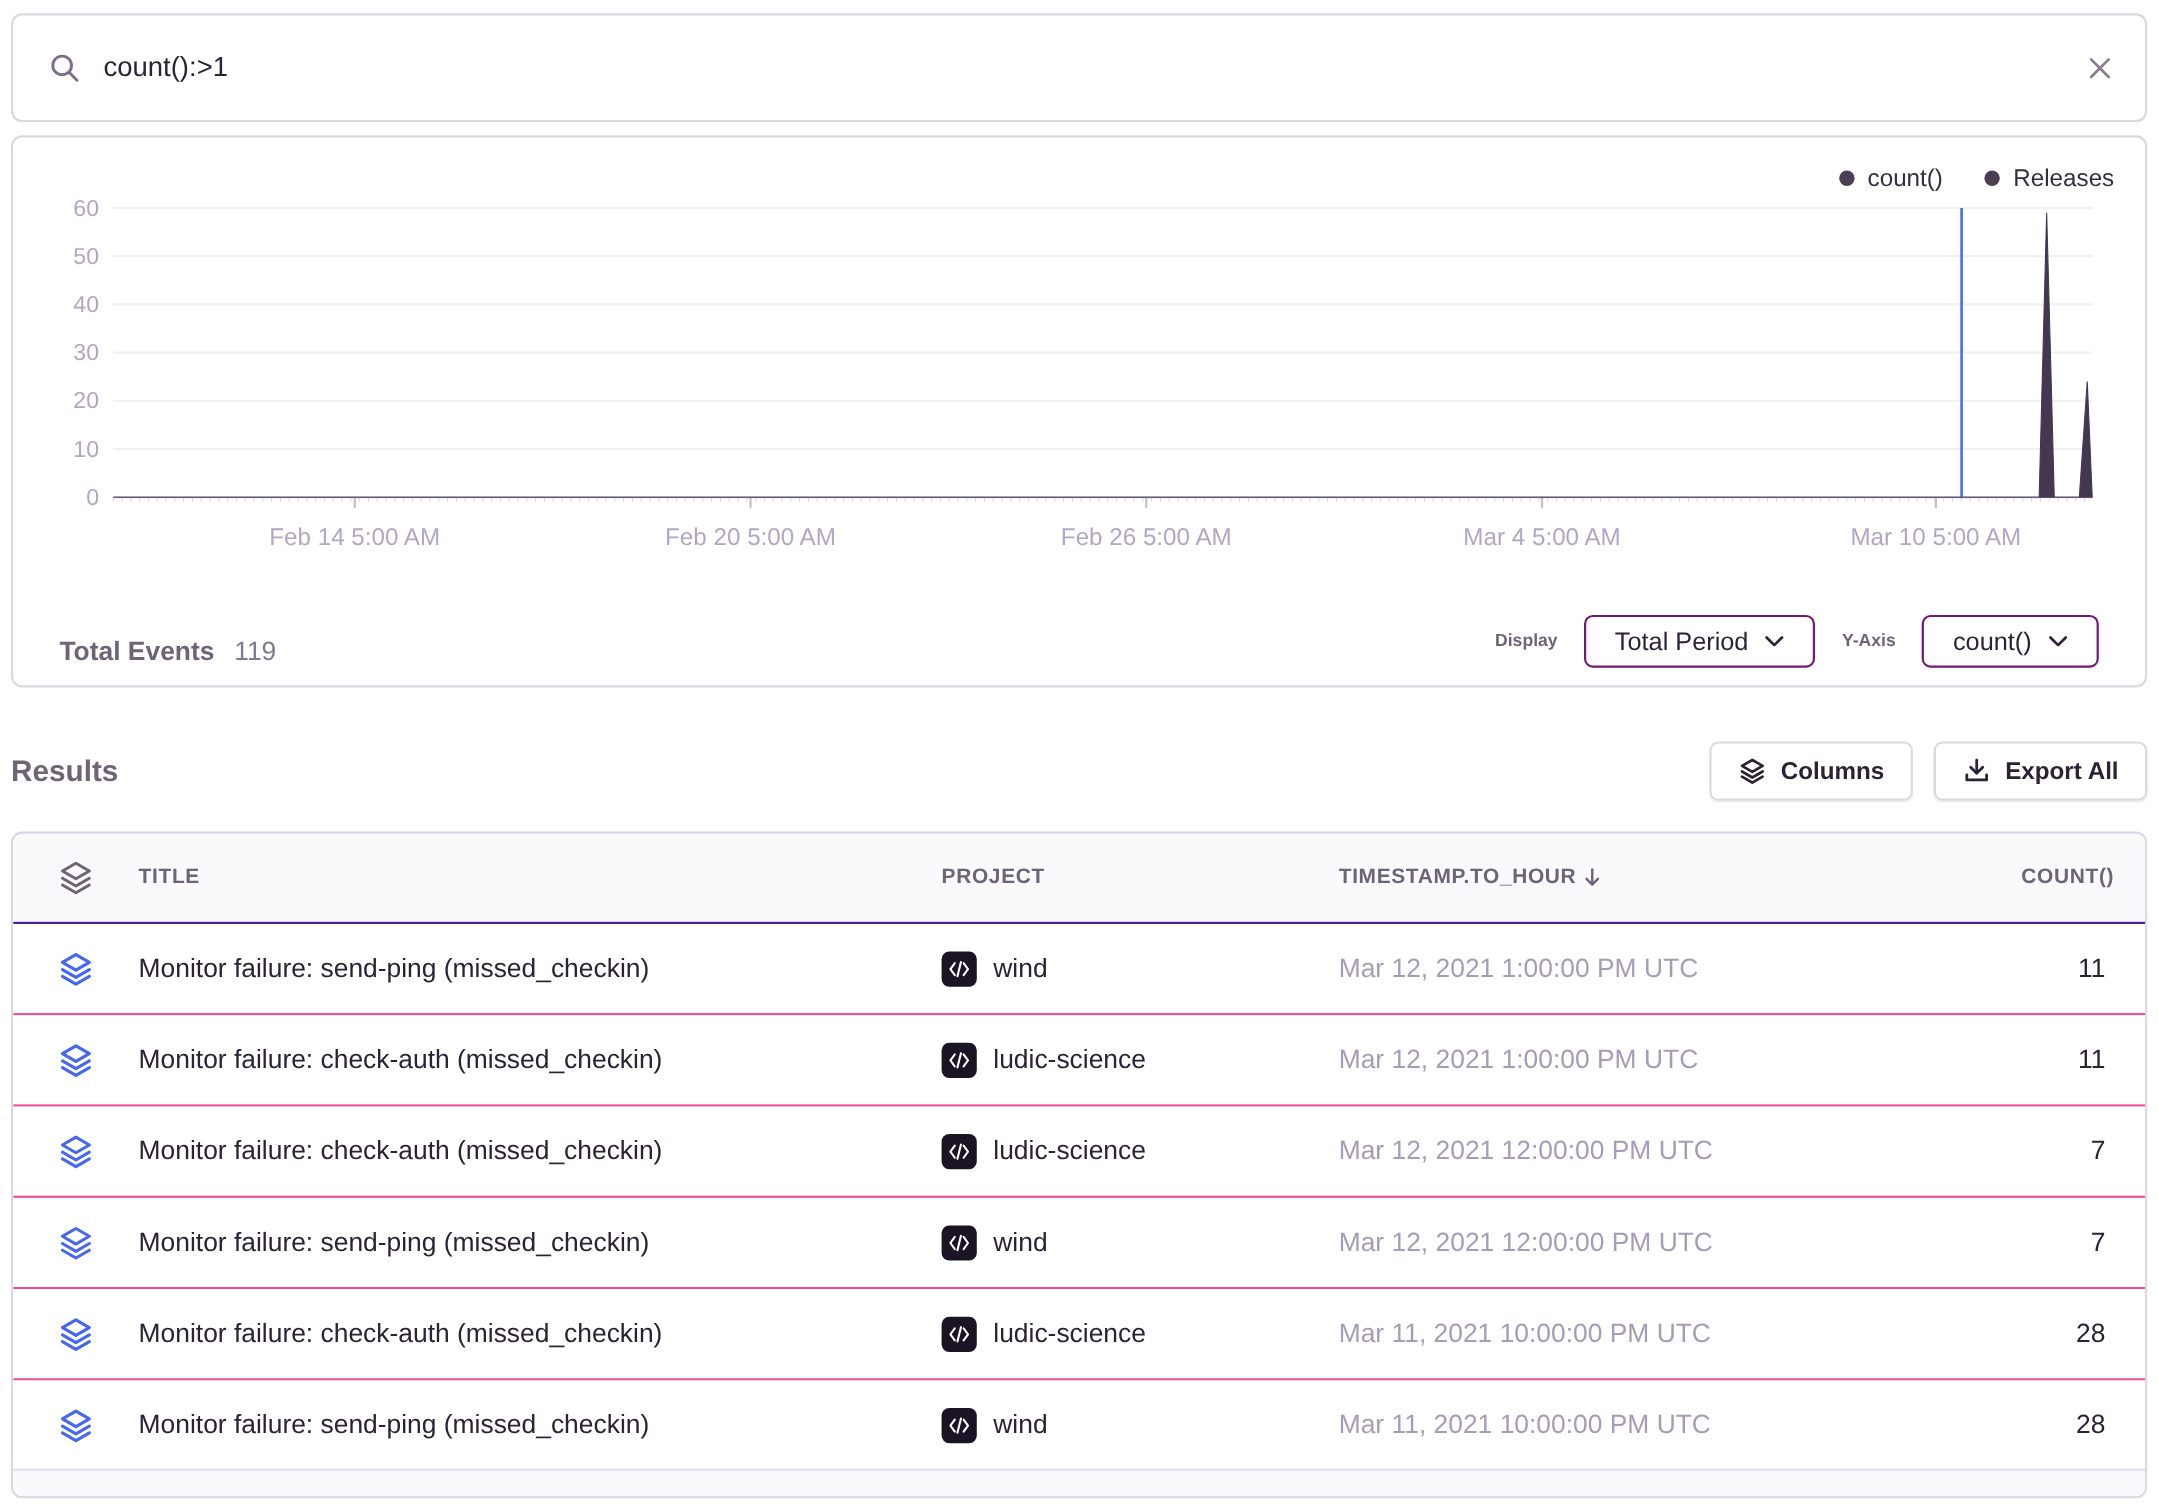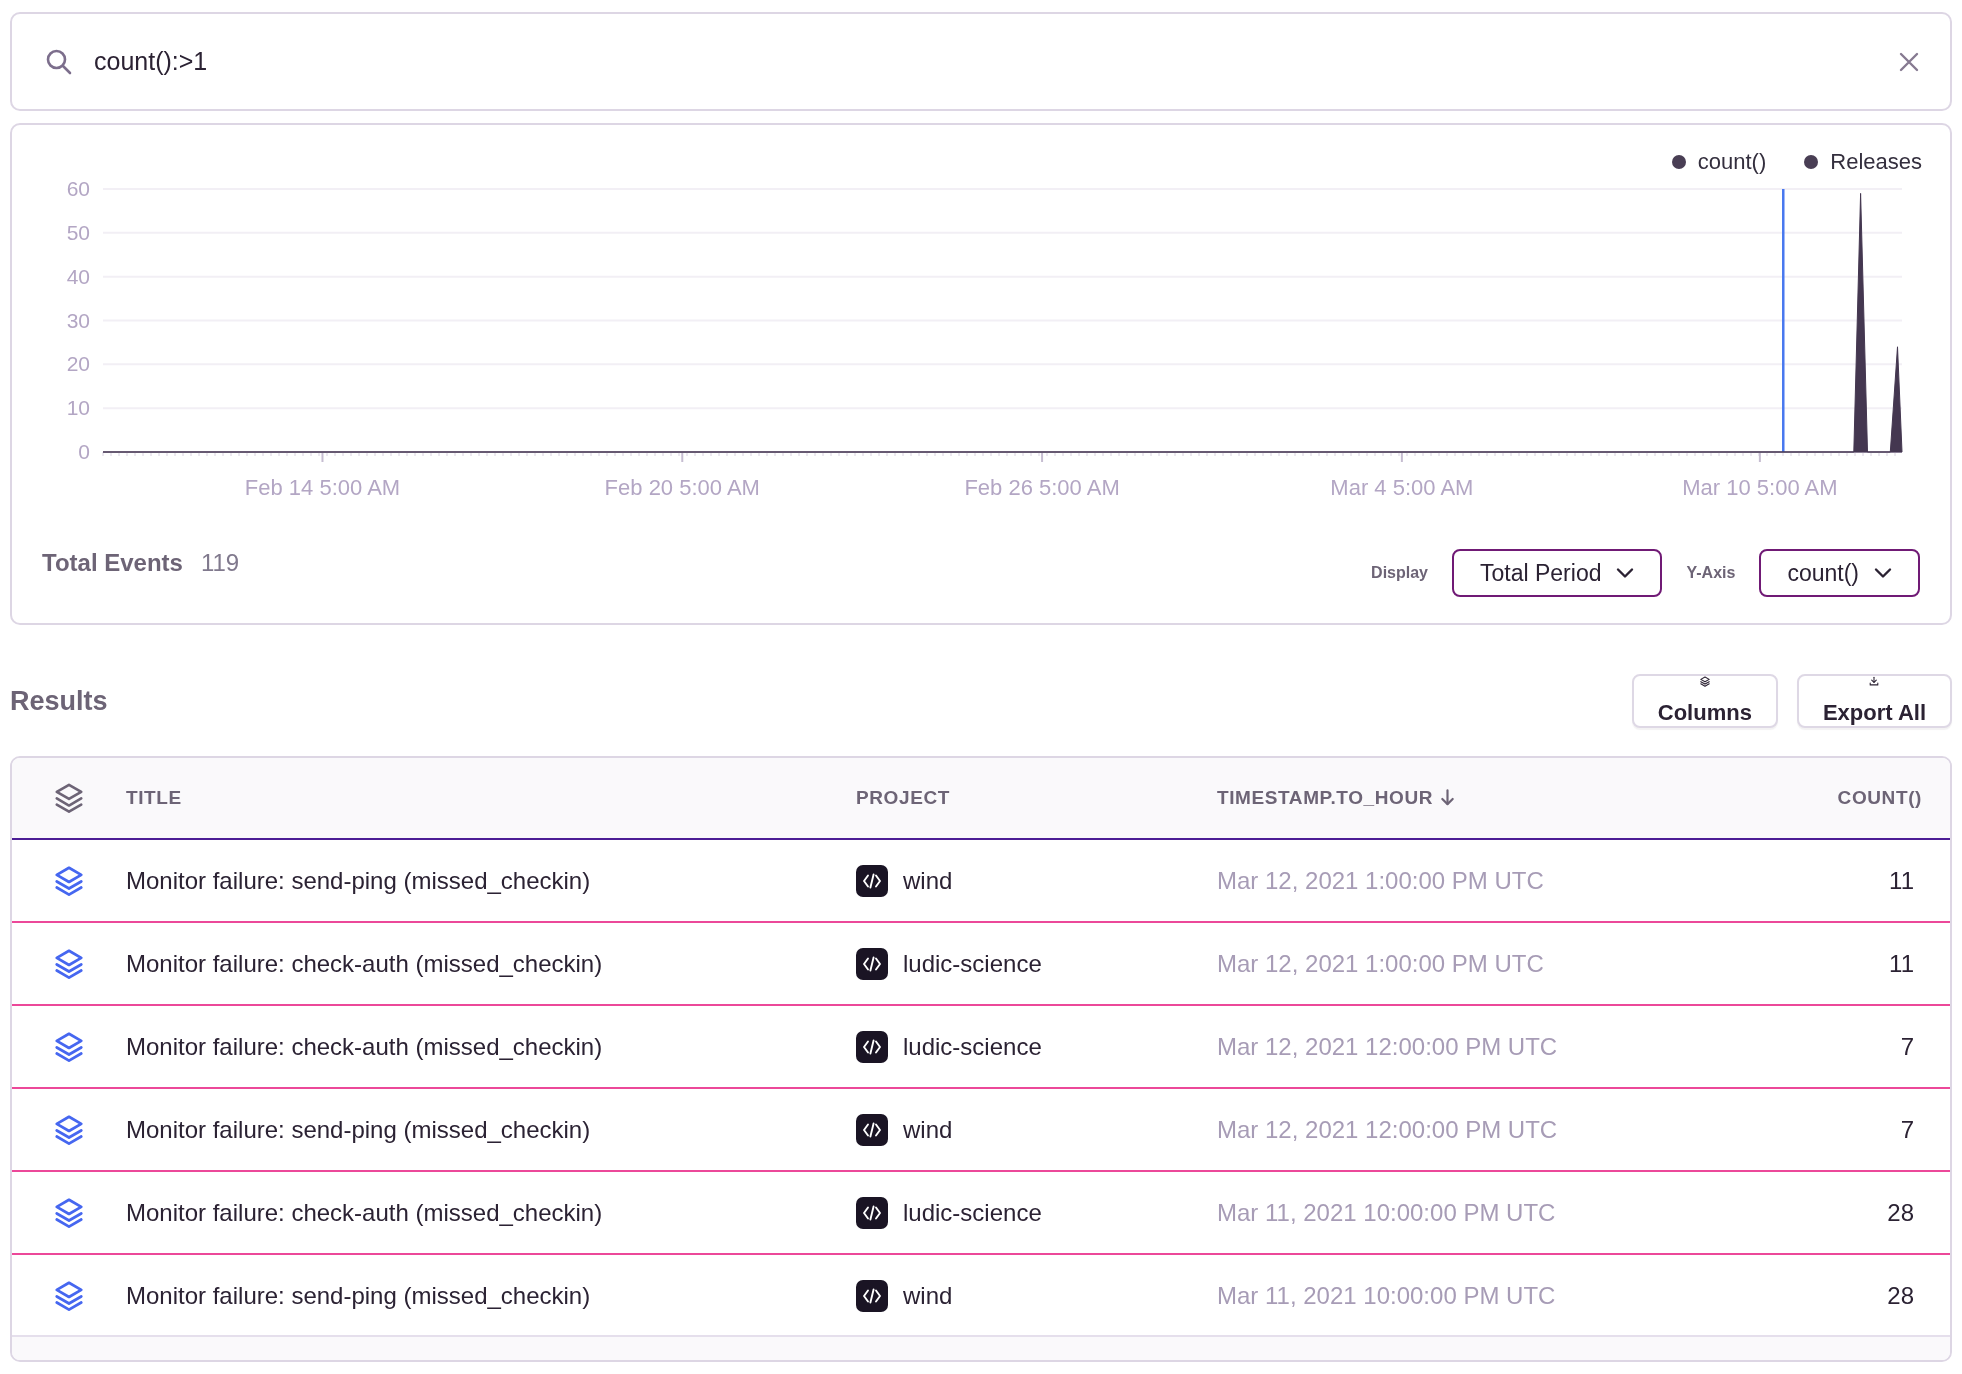--- a/index.html
+++ b/index.html
@@ -13,37 +13,37 @@
   .search-text { margin-left: 20px; font-size: 25px; color: #2b2233; }
   .close-icon { margin-left: auto; margin-right: 26px; display: flex; cursor: pointer; }
 
   
   .chart-card { left: 10px; top: 123px; width: 1942px; height: 502px; }
   .legend { position: absolute; top: 24px; right: 28px; display: flex; gap: 38px; align-items: center; z-index: 2; }
   .legend-item { display: flex; align-items: center; gap: 12px; font-size: 22px; color: #342f3e; cursor: pointer; }
   .legend-dot { width: 14px; height: 14px; border-radius: 50%; background: #493e54; }
   #chart-svg { position: absolute; left: 0; top: 0; width: 100%; height: 100%; }
   .chart-footer { position: absolute; left: 0; right: 0; top: 424px; height: 58px;
-    display: flex; align-items: flex-start; padding: 0 30px; }
+    display: flex; align-items: flex-end; padding: 0 42px; }
   .te-label { font-weight: 700; color: #6d6476; font-size: 24px; }
   .te-value { color: #80798d; font-size: 24px; margin-left: 18px; }
   .footer-right { margin-left: auto; display: flex; align-items: center; gap: 24px; }
   .dd-label { font-weight: 700; color: #6d6476; font-size: 16px; }
   .dropdown { height: 48px; border: 2px solid #701a75; border-radius: 8px; background: #fff;
     display: flex; align-items: center; gap: 15px; font-size: 23px; color: #2b2233;
     padding: 0 26px; cursor: pointer; }
 
   
   .results-bar { position: absolute; left: 10px; top: 672px; width: 1942px; height: 58px;
     display: flex; align-items: center; }
   .results-heading { font-size: 27px; font-weight: 700; color: #6d6476; }
   .btn-group { margin-left: auto; display: flex; gap: 19px; }
   .btn { height: 54px; border: 2px solid #ded8e5; border-radius: 8px; background: #fff;
     display: flex; align-items: center; gap: 13px; padding: 0 24px; font-size: 22px;
-    font-weight: 600; color: #2b2233; cursor: pointer; box-shadow: 0 2px 1px rgba(43, 34, 51, 0.06); flex-direction: column; }
+    font-weight: 600; color: #2b2233; cursor: pointer; box-shadow: 0 2px 1px rgba(43, 34, 51, 0.06); }
 
   
   .table-card { left: 10px; top: 756px; width: 1942px; height: 606px; overflow: hidden; }
   .tgrid { display: grid; grid-template-columns: 114px 730px 361px 470px 1fr; align-items: center; }
   .table-header { height: 82px; background: #faf9fb; border-bottom: 2px solid #4c1d95; }
   .th { font-size: 19px; font-weight: 700; color: #6d6476; letter-spacing: 0.6px; cursor: pointer; }
   .th-icon-cell { padding-left: 40px; display: flex; cursor: pointer; }
   .th-sort { display: inline-flex; align-items: center; gap: 6px; }
   .th-count { text-align: right; padding-right: 28px; }
   .table-row { height: 83px; border-bottom: 2px solid #ec4899; cursor: pointer; background: #fff; }

